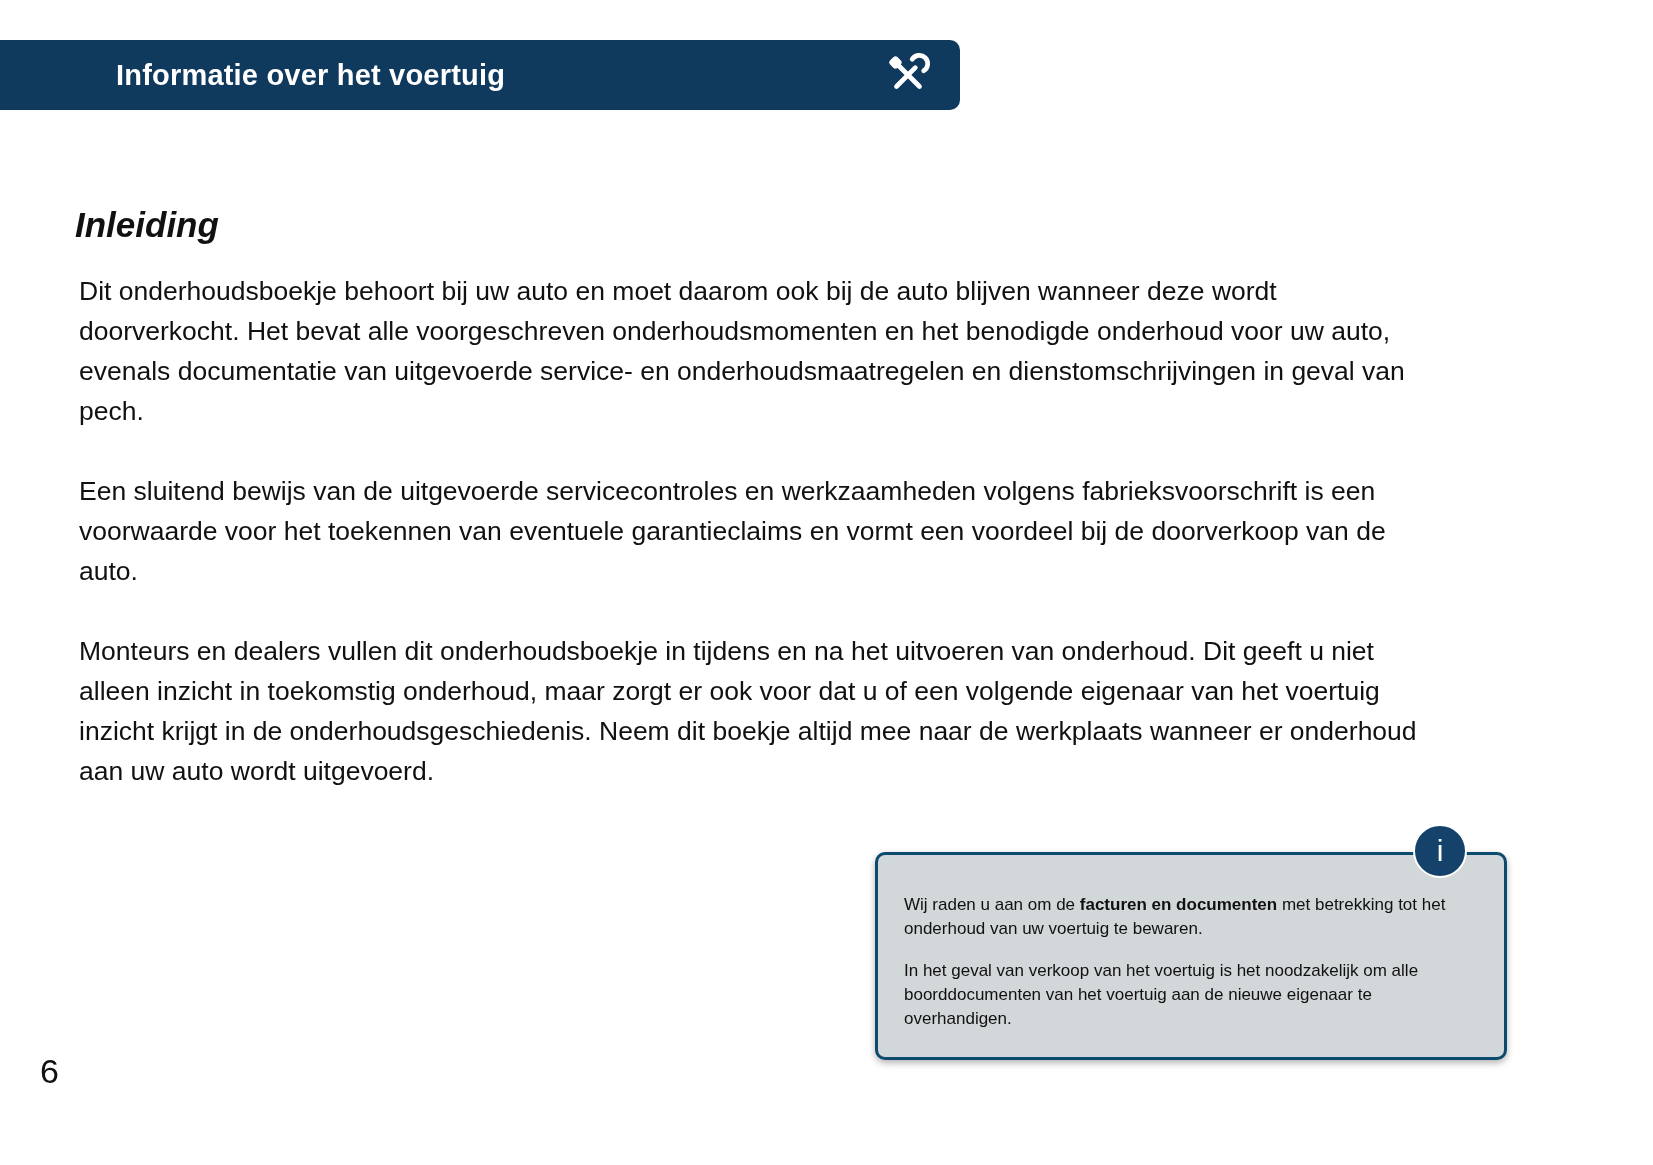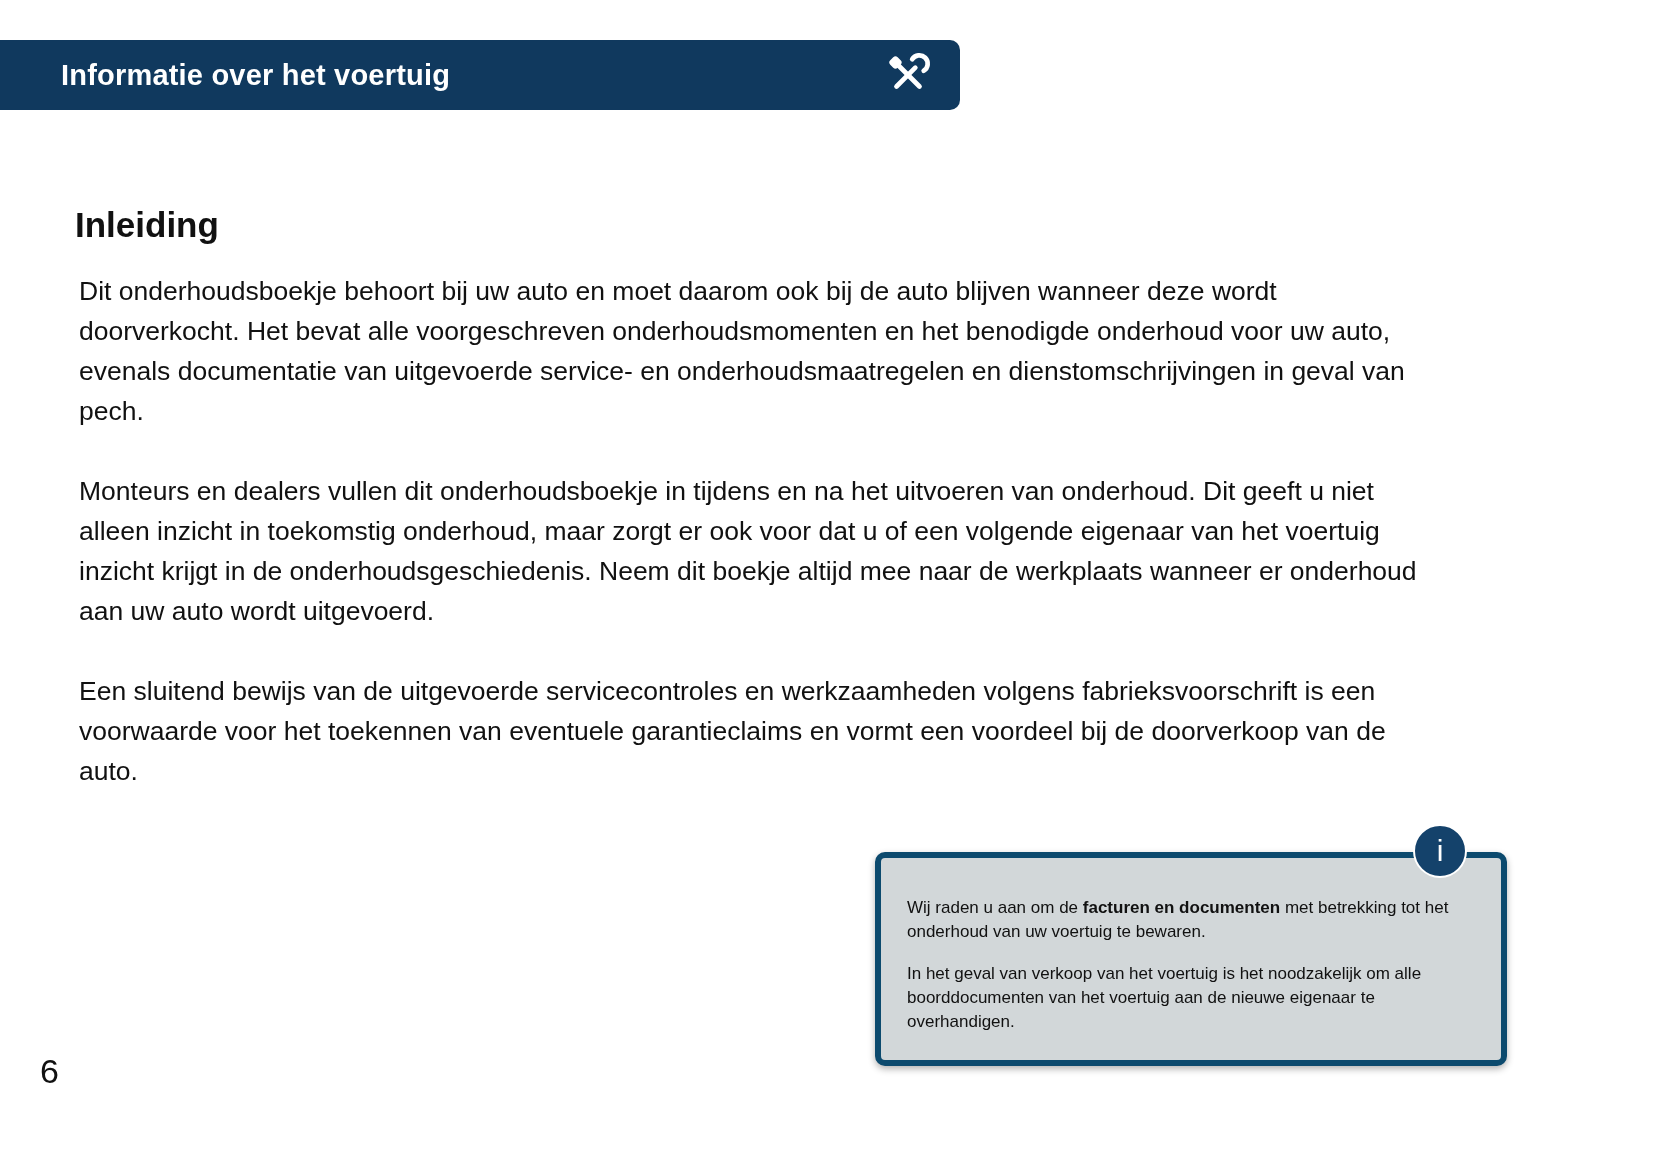--- a/index.html
+++ b/index.html
@@ -25,21 +25,21 @@
     height: 70px;
     background: #10395e;
     border-radius: 0 10px 10px 0;
     display: flex;
     align-items: center;
   }
   .header-title {
     color: #ffffff;
     font-size: 29px;
     font-weight: bold;
-    padding-left: 61px;
+    padding-left: 116px;
     letter-spacing: 0.2px;
   }
   .header-icon {
     position: absolute;
     right: 28px;
     top: 50%;
     transform: translateY(-50%);
     width: 48px;
     height: 48px;
     display: flex;
@@ -52,38 +52,39 @@
     position: absolute;
     left: 75px;
     top: 205px;
     width: 1360px;
   }
   .content h1 {
     margin: 0 0 26px 0;
     font-size: 35px;
     font-weight: bold;
     color: #111111;
+    font-style: italic;
   }
   .content p {
     margin: 0 0 40px 4px;
     font-size: 26.5px;
     line-height: 40px;
     color: #111111;
   }
 
   
   .info-box {
     position: absolute;
     left: 875px;
     top: 852px;
     width: 632px;
     min-height: 170px;
     box-sizing: border-box;
     background: #d2d7d9;
-    border: 6px solid #0c4a6e;
+    border: 3px solid #0c4a6e;
     border-radius: 10px;
     box-shadow: 0 3px 7px rgba(0,0,0,0.30);
     padding: 38px 26px 24px 26px;
   }
   .info-box p {
     margin: 0 0 18px 0;
     font-size: 17px;
     line-height: 24px;
     color: #111111;
   }
@@ -136,22 +137,22 @@
         </g>
 
         <rect x="5" y="5" width="10" height="10" rx="3" fill="#ffffff" transform="rotate(45 10 10)"></rect>
       </svg>
     </span>
   </div>
 
   <div class="content">
     <h1>Inleiding</h1>
     <p>Dit onderhoudsboekje behoort bij uw auto en moet daarom ook bij de auto blijven wanneer deze wordt doorverkocht. Het bevat alle voorgeschreven onderhoudsmomenten en het benodigde onderhoud voor uw auto, evenals documentatie van uitgevoerde service- en onderhoudsmaatregelen en dienstomschrijvingen in geval van pech.</p>
+    <p>Een sluitend bewijs van de uitgevoerde servicecontroles en werkzaamheden volgens fabrieksvoorschrift is een voorwaarde voor het toekennen van eventuele garantieclaims en vormt een voordeel bij de doorverkoop van de auto.</p>
     <p>Monteurs en dealers vullen dit onderhoudsboekje in tijdens en na het uitvoeren van onderhoud. Dit geeft u niet alleen inzicht in toekomstig onderhoud, maar zorgt er ook voor dat u of een volgende eigenaar van het voertuig inzicht krijgt in de onderhoudsgeschiedenis. Neem dit boekje altijd mee naar de werkplaats wanneer er onderhoud aan uw auto wordt uitgevoerd.</p>
-    <p>Een sluitend bewijs van de uitgevoerde servicecontroles en werkzaamheden volgens fabrieksvoorschrift is een voorwaarde voor het toekennen van eventuele garantieclaims en vormt een voordeel bij de doorverkoop van de auto.</p>
   </div>
 
   <div class="info-circle">
     <span>i</span>
   </div>
 
   <div class="info-box">
     <p>
       <span>Wij raden u aan om de </span><span class="bold">facturen en documenten</span><span> met betrekking tot het onderhoud van uw voertuig te bewaren.</span>
     </p>

